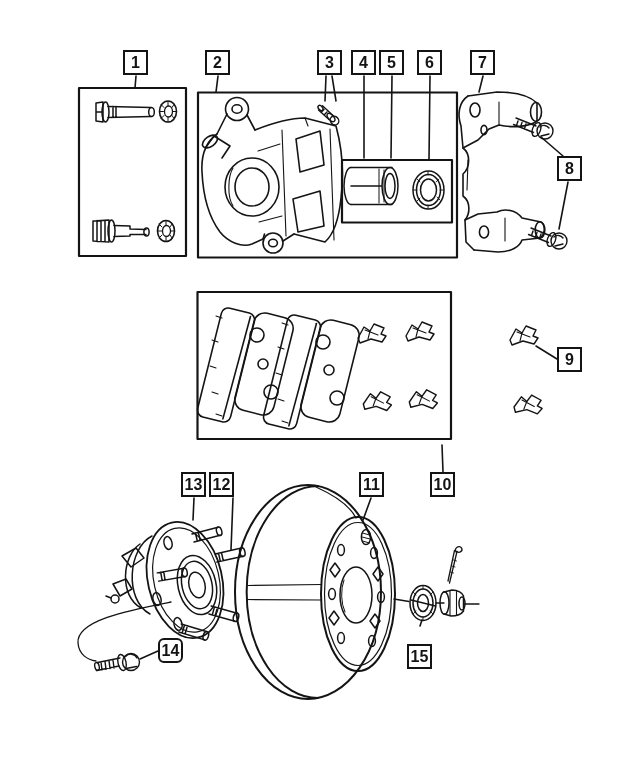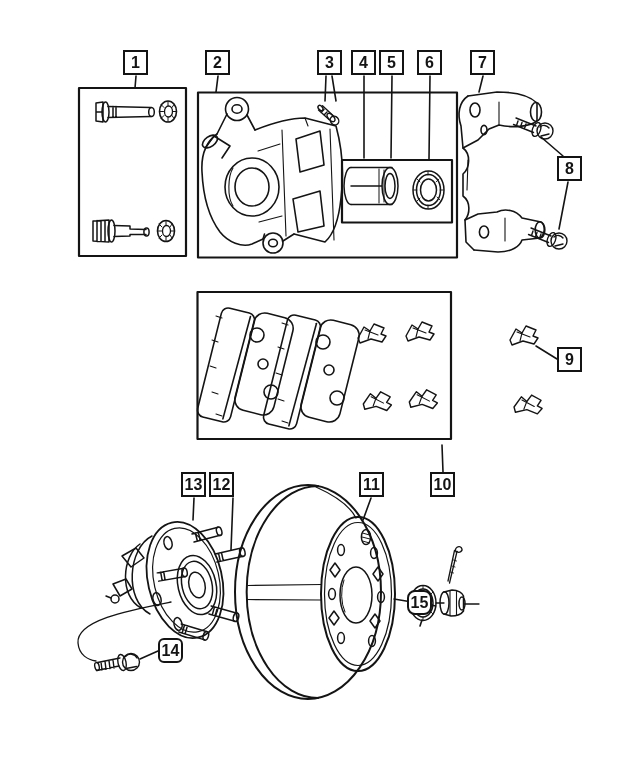--- a/index.html
+++ b/index.html
@@ -285,15 +285,15 @@
 <div class="callout" style="left:379px;top:50px;">5</div>
 <div class="callout" style="left:417px;top:50px;">6</div>
 <div class="callout" style="left:470px;top:50px;">7</div>
 <div class="callout" style="left:557px;top:156px;">8</div>
 <div class="callout" style="left:557px;top:347px;">9</div>
 <div class="callout" style="left:430px;top:472px;">10</div>
 <div class="callout" style="left:359px;top:472px;">11</div>
 <div class="callout" style="left:209px;top:472px;">12</div>
 <div class="callout" style="left:181px;top:472px;">13</div>
 <div class="callout" style="left:158px;top:638px;border-radius:6px;">14</div>
-<div class="callout" style="left:407px;top:590px;border-radius:8px;">15</div>
+<div class="callout" style="left:407px;top:644px;">15</div>
 
 </div>
 
 </body></html>

